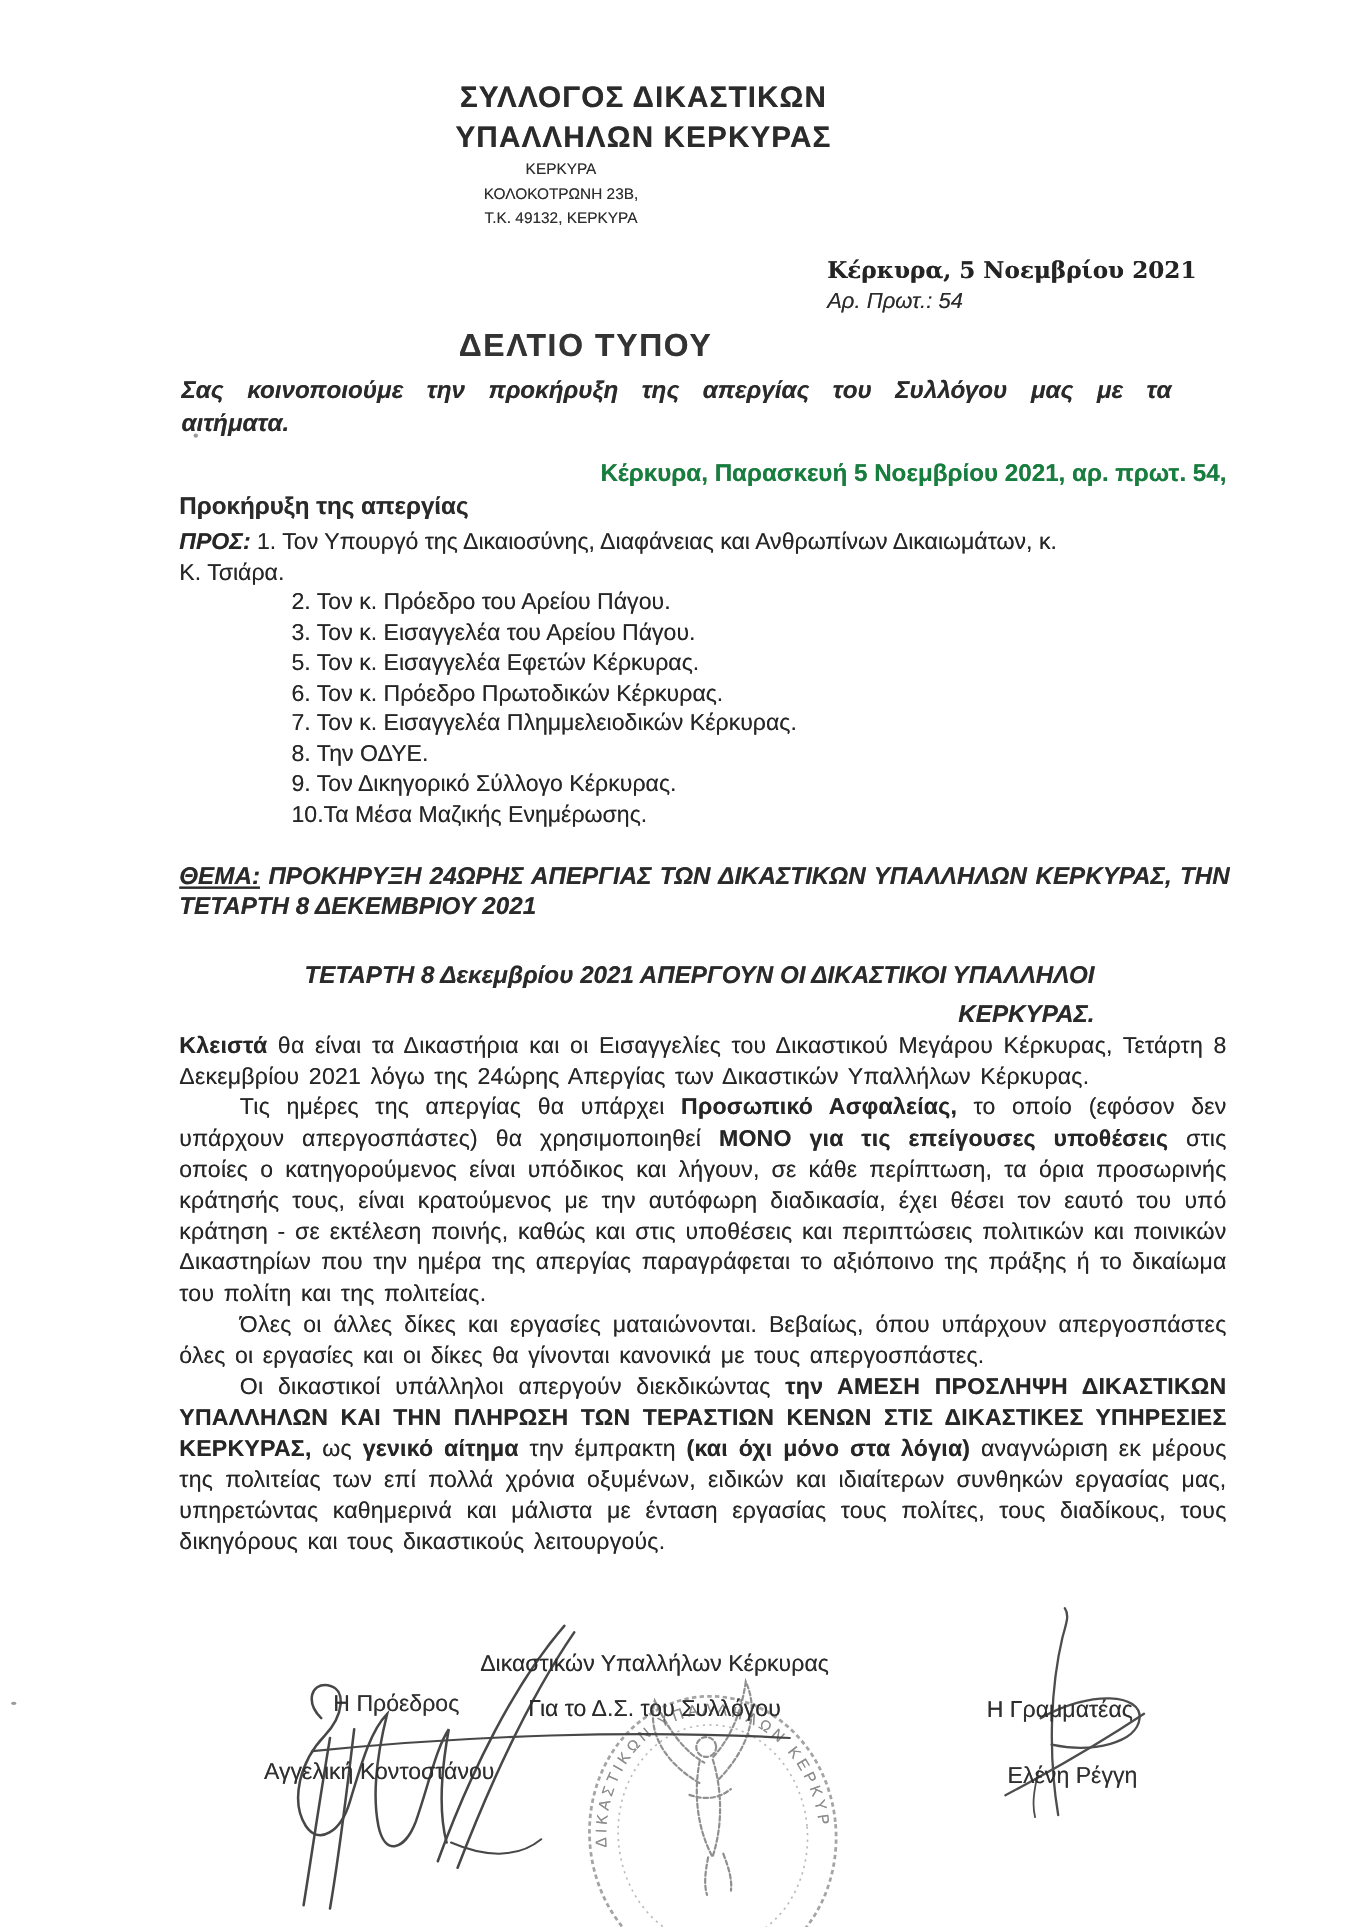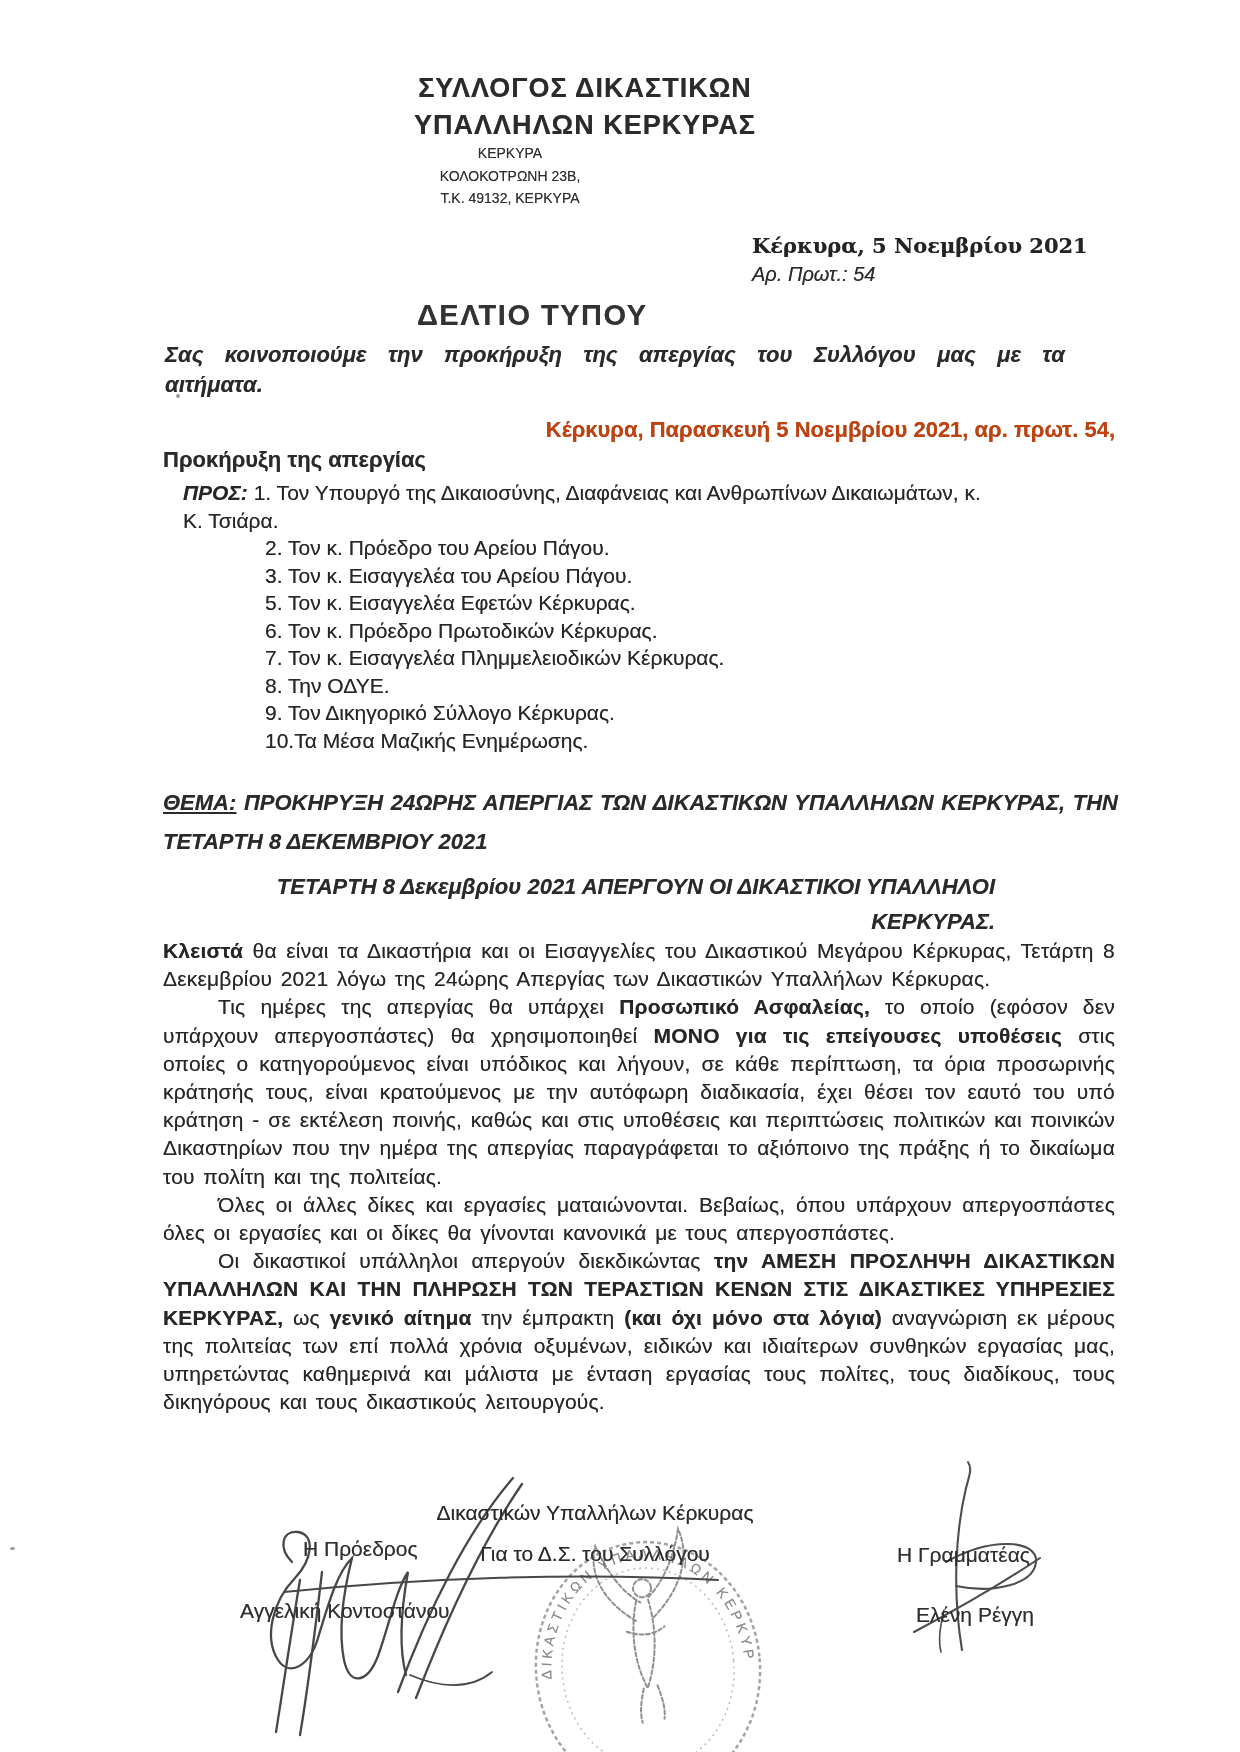--- a/index.html
+++ b/index.html
@@ -18,29 +18,29 @@
   .addr{left:320px;top:142px;width:380px;text-align:center;
         font-size:14px;line-height:22.5px;color:#2e2e2e;}
   
   .ref{left:752px;top:233px;}
   .ref-date{font-family:"DejaVu Serif","Liberation Serif",serif;font-weight:bold;font-size:21px;color:#242424;}
   .ref-prot{font-style:italic;font-size:20px;margin-top:5px;color:#2a2a2a;}
   
   .doc-title{left:417px;top:299px;font-size:29px;font-weight:bold;letter-spacing:1.5px;color:#333;}
   .intro{left:165px;top:340px;width:900px;font-size:22px;font-weight:bold;font-style:italic;
          line-height:30px;text-align:justify;word-spacing:5px;color:#2a2a2a;}
-  .dateline{left:163px;top:417px;width:952px;text-align:right;font-weight:bold;font-size:22px;color:#c2410c;}
+  .dateline{left:163px;top:417px;width:952px;text-align:right;font-weight:bold;font-size:22px;color:#15803d;}
   .subtitle{left:163px;top:447px;font-weight:bold;font-size:22px;color:#2a2a2a;}
   
   .recipients{left:163px;top:479px;width:840px;font-size:21px;line-height:27.5px;color:#262626;}
-  .recipients .first{width:820px;margin-left:20px;}
+  .recipients .first{width:820px;}
   .recipients .list-item{margin-left:102px;}
   
   .subject{left:163px;top:783px;width:955px;font-size:22px;font-weight:bold;font-style:italic;
-           line-height:39px;text-align:justify;color:#2a2a2a;}
+           line-height:27px;text-align:justify;color:#2a2a2a;}
   .announcement{left:215px;top:869px;width:780px;text-align:right;font-size:22px;font-weight:bold;
                 font-style:italic;line-height:35px;color:#2a2a2a;}
   
   .body-text{left:163px;top:937px;width:952px;font-size:21px;line-height:28.2px;
              text-align:justify;letter-spacing:.2px;word-spacing:2.5px;color:#262626;}
   .body-text p{margin:0;}
   .body-text p.ind{text-indent:55px;}
   
   .committee{left:380px;top:1492px;width:430px;text-align:center;font-size:21px;line-height:41px;color:#2a2a2a;}
   .sig-label{font-size:21px;color:#2f2f2f;}

